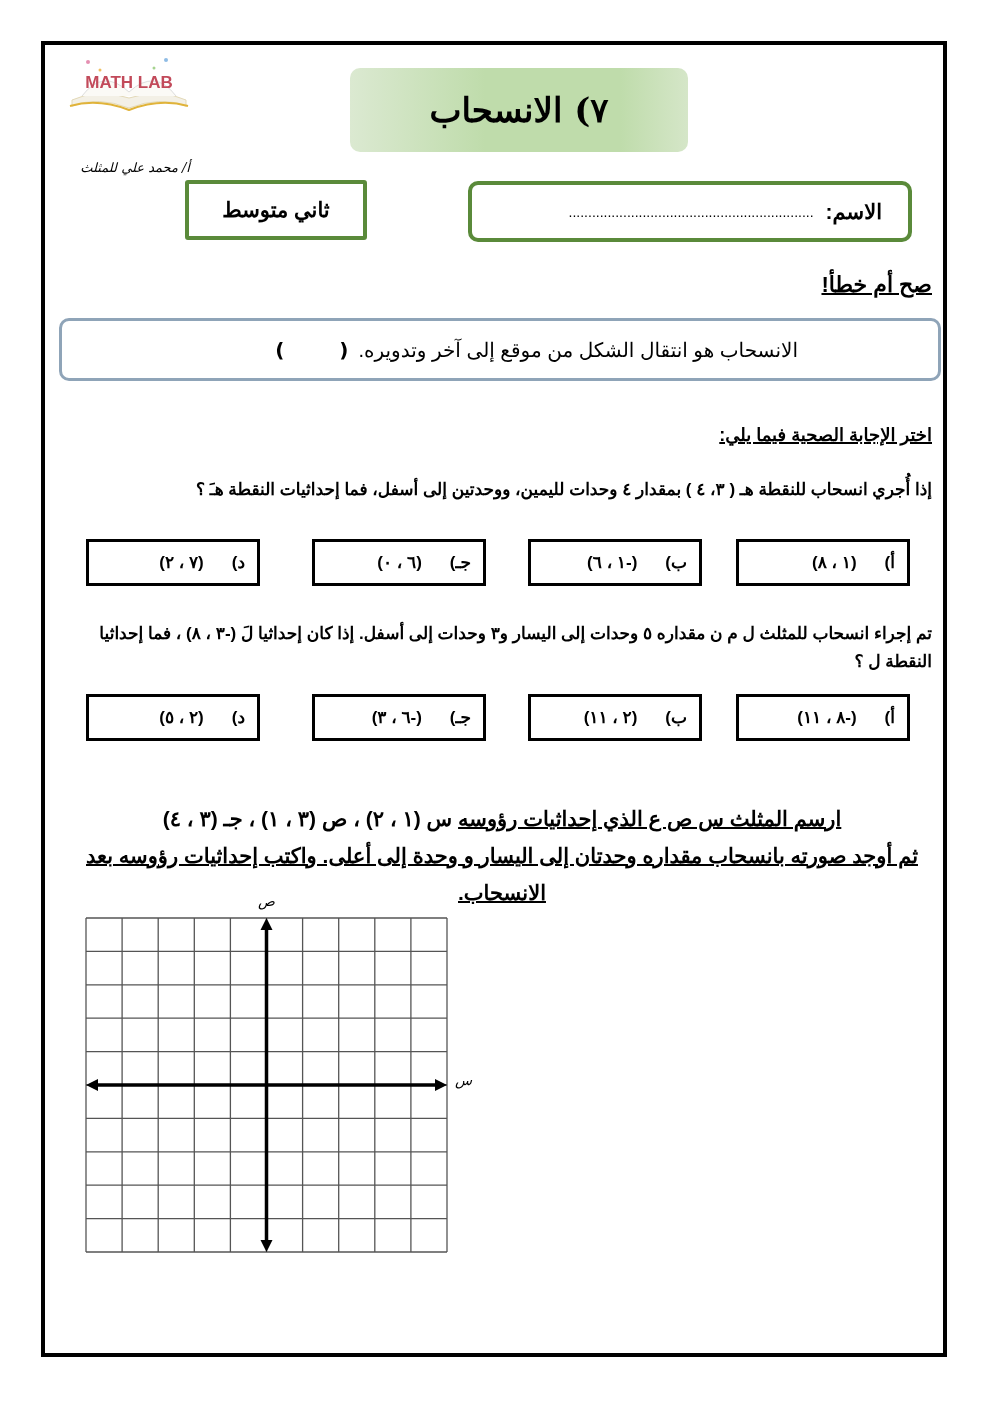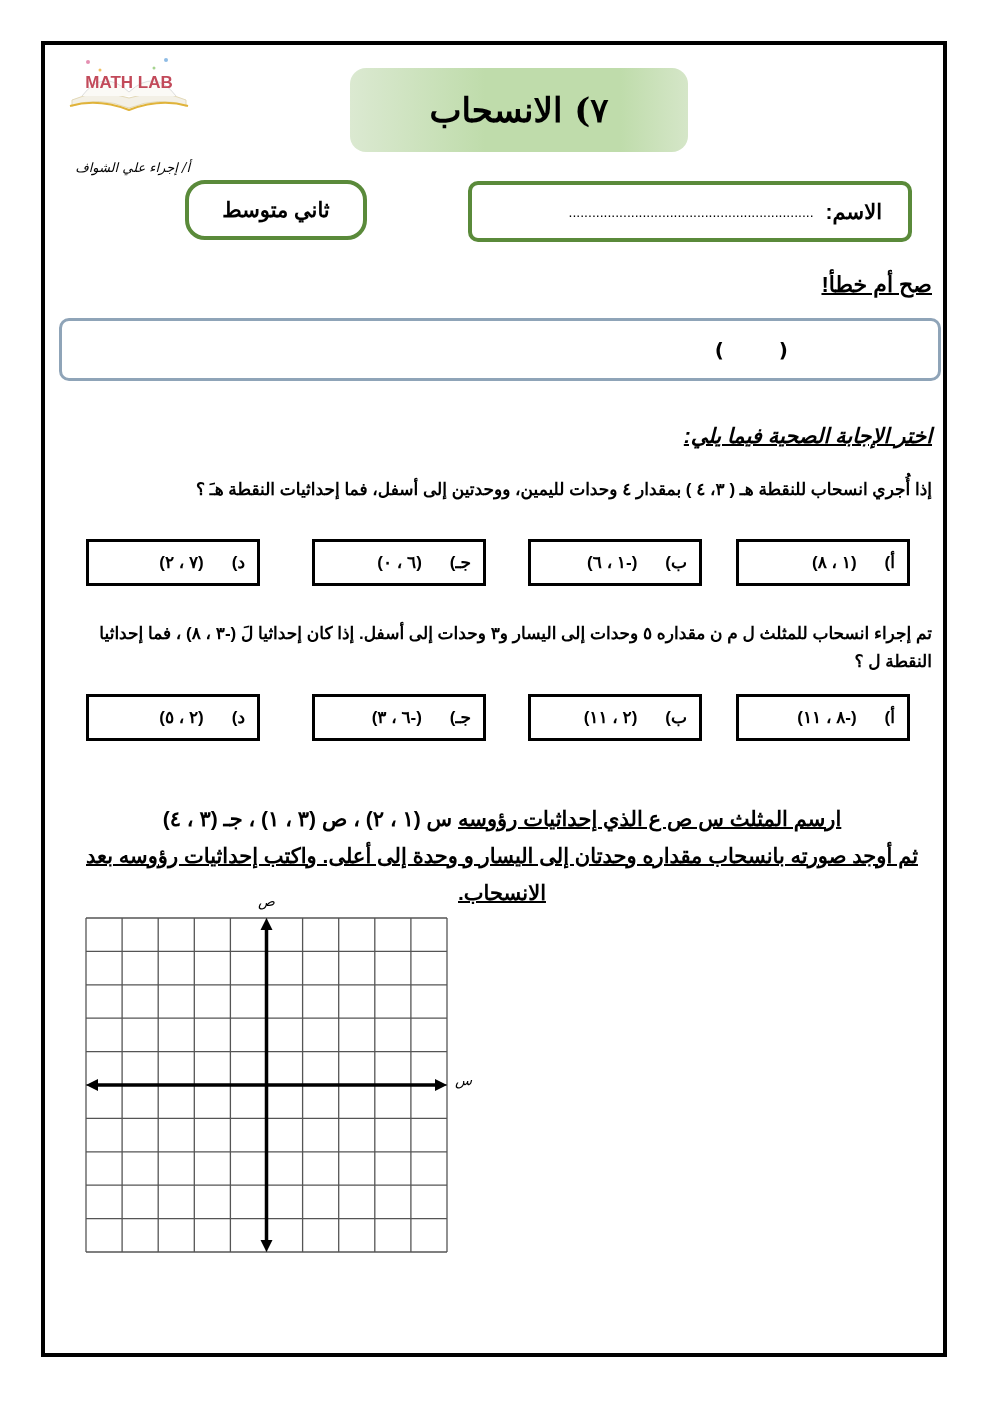--- a/index.html
+++ b/index.html
@@ -1,34 +1,34 @@
 <!DOCTYPE html>
 <html><head>
 <meta charset="utf-8">
 <style>
   html, body { margin:0; padding:0; background:#fff; }
   body { width:992px; height:1403px; position:relative; overflow:hidden; font-family:"DejaVu Sans", sans-serif; color:#000; }
   .page-frame { position:absolute; left:41px; top:41px; width:906px; height:1316px; border:4px solid #000; box-sizing:border-box; }
   .abs { position:absolute; }
   .logo { left:68px; top:48px; width:122px; height:68px; }
   .teacher { left:60px; top:160px; width:130px; font-size:13px; font-style:italic; font-family:"DejaVu Serif", serif; text-align:right; direction:rtl; }
-  .title-box { left:350px; top:68px; width:338px; height:84px; border-radius:16px;
+  .title-box { left:350px; top:68px; width:338px; height:84px; border-radius:10px;
     background:linear-gradient(90deg,#dbe9d1 0%,#bfdcab 40%,#bfdcab 80%,#d5e6c8 100%); display:flex; align-items:center; justify-content:center; }
   .title-text { font-family:"DejaVu Serif", serif; font-size:34px; font-weight:bold; direction:rtl; }
-  .grade-box { left:185px; top:180px; width:182px; height:60px; border:4px solid #5a8a3a; border-radius:20px; box-sizing:border-box; display:flex; align-items:center; justify-content:center; }
+  .grade-box { left:185px; top:180px; width:182px; height:60px; border:4px solid #5a8a3a; border-radius:3px; box-sizing:border-box; display:flex; align-items:center; justify-content:center; }
   .grade-text { font-size:21px; font-weight:bold; direction:rtl; font-family:"Liberation Sans", sans-serif; }
   .name-box { left:468px; top:181px; width:444px; height:61px; border:4px solid #5a8a3a; border-radius:10px; box-sizing:border-box; display:flex; align-items:center; direction:rtl; padding-right:26px; }
   .name-label { font-size:21px; font-weight:bold; font-family:"Liberation Sans", sans-serif; }
   .name-dots { font-size:14px; margin-right:12px; letter-spacing:0; font-family:"Liberation Sans", sans-serif; }
   .section-heading { direction:rtl; text-align:right; font-weight:bold; text-decoration:underline; text-decoration-thickness:2px; font-family:"Liberation Sans", sans-serif; }
   .h1 { right:60px; top:272px; font-size:22px; }
   .tf-box { left:59px; top:318px; width:882px; height:63px; border:3px solid #8fa4b8; border-radius:10px; box-sizing:border-box; display:flex; align-items:center; direction:rtl; padding-right:140px; }
   .tf-text { font-size:20px; font-family:"Liberation Sans", sans-serif; }
   .tf-paren { margin-right:10px; font-size:20px; font-weight:bold; word-spacing:48px; }
-  .h2 { right:60px; top:424px; font-size:21px;font-style:italic; }
+  .h2 { right:60px; top:424px; font-size:18px; }
   .question { right:60px; width:840px; direction:rtl; text-align:right; font-size:17px; font-weight:bold; line-height:28px; font-family:"Liberation Sans", sans-serif;margin-left:33px; }
   .q1 { top:476px; }
   .q2 { top:620px; }
   .options { position:absolute; left:86px; width:824px; height:47px; }
   .opt1 { top:539px; }
   .opt2 { top:694px; }
   .opt { position:absolute; top:0; width:174px; height:47px; border:3px solid #000; box-sizing:border-box; display:flex; align-items:center; direction:rtl; padding-right:12px; font-weight:bold; font-size:17px; font-family:"Liberation Sans", sans-serif; }
   .opt .letter { margin-left:28px; }
   .o-a { right:0; }
   .o-b { right:208px; }
@@ -50,37 +50,38 @@
     <path d="M2 58 Q30 50 61 62 Q92 50 120 58" fill="none" stroke="#e0b33a" stroke-width="2"></path>
     <path d="M14 48 Q35 20 61 44 Q87 20 108 48" fill="#fbfaf6" stroke="#ddd" stroke-width="1"></path>
     <text x="61" y="40" text-anchor="middle" font-family="Liberation Sans, sans-serif" font-weight="bold" font-size="17" fill="#c24a5a">MATH LAB</text>
     <circle cx="20" cy="14" r="2" fill="#e58fb1"></circle>
       <circle cx="98" cy="12" r="2" fill="#8fbce5"></circle>
     <circle cx="86" cy="20" r="1.5" fill="#a5d38f"></circle>
       <circle cx="32" cy="22" r="1.5" fill="#f0c060"></circle>
   </svg>
 </div>
 
-<div class="abs teacher">أ/ إجراء علي الشواف</div>
+<div class="abs teacher">أ/ محمد علي للمثلث</div>
 
 <div class="abs title-box">
   <span class="title-text">٧) الانسحاب</span>
 </div>
 
 <div class="abs grade-box">
   <span class="grade-text">ثاني متوسط</span>
 </div>
 
 <div class="abs name-box">
   <span class="name-label">الاسم:</span>
   <span class="name-dots">...............................................................</span>
 </div>
 
 <div class="abs section-heading h1">صح أم خطأ!</div>
 <div class="abs tf-box">
+  <span class="tf-text">الانسحاب هو انتقال الشكل من موقع إلى آخر وتدويره.</span>
   <span class="tf-paren">(      )</span>
 </div>
 
 <div class="abs section-heading h2">اختر الإجابة الصحية فيما يلي:</div>
 
 <div class="abs question q1">إذا أُجري انسحاب للنقطة هـ ( ٣، ٤ ) بمقدار ٤ وحدات لليمين، ووحدتين إلى أسفل، فما إحداثيات النقطة هـَ ؟</div>
 <div class="options opt1">
   <div class="opt o-a">
       <span class="letter">أ)</span>
       <span>(١ ، ٨)</span>

